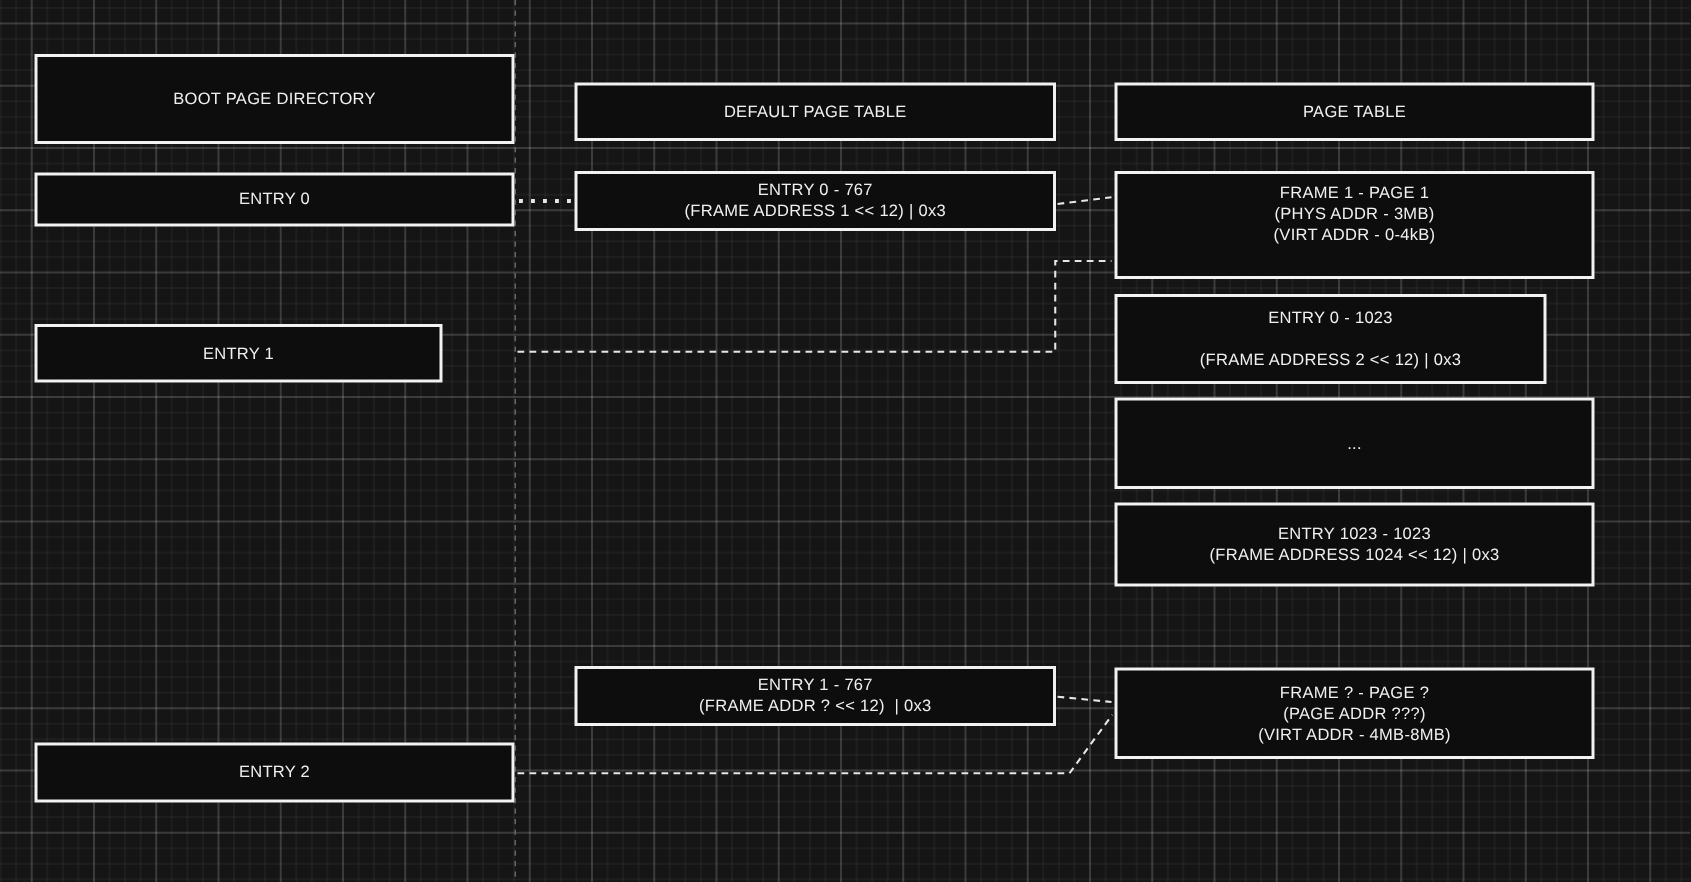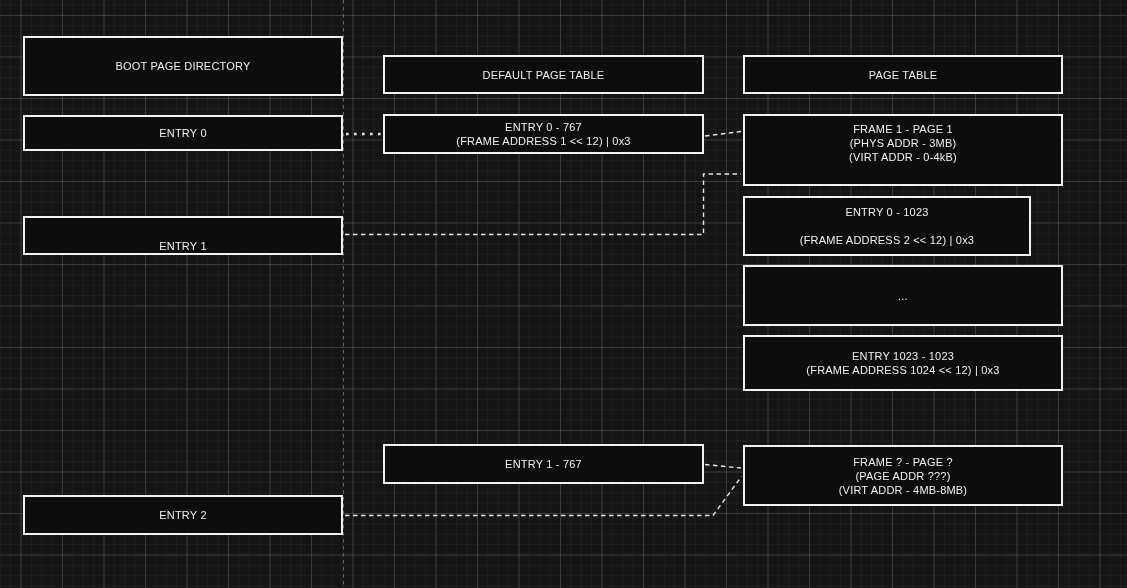--- a/index.html
+++ b/index.html
@@ -43,21 +43,21 @@
   .box-line {
     white-space: pre;
     min-height: 14px;
     text-align: center;
     width: 100%;
   }
 
   
   #n-boot    { left: 23px;  top: 36px;  width: 320px; height: 60px; }
   #n-e0      { left: 23px;  top: 115px; width: 320px; height: 36px; }
-  #n-e1      { left: 23px;  top: 216px; width: 320px; height: 39px; justify-content: flex-end; }
+  #n-e1      { left: 23px;  top: 216px; width: 272px; height: 39px; }
   #n-e2      { left: 23px;  top: 495px; width: 320px; height: 40px; }
 
   
   #n-dpth    { left: 383px; top: 55px;  width: 321px; height: 39px; }
   #n-dpte0   { left: 383px; top: 114px; width: 321px; height: 40px; }
   #n-dpte1   { left: 383px; top: 444px; width: 321px; height: 40px; }
 
   
   #n-pth     { left: 743px; top: 55px;  width: 320px; height: 39px; }
   #n-frame1  { left: 743px; top: 114px; width: 320px; height: 72px;
@@ -96,20 +96,21 @@
 
   <div class="node" id="n-dpth">
     <div class="box-line">DEFAULT PAGE TABLE</div>
   </div>
   <div class="node" id="n-dpte0">
     <div class="box-line">ENTRY 0 - 767</div>
     <div class="box-line">(FRAME ADDRESS 1 &lt;&lt; 12) | 0x3</div>
   </div>
   <div class="node" id="n-dpte1">
     <div class="box-line">ENTRY 1 - 767</div>
+    <div class="box-line">(FRAME ADDR ? &lt;&lt; 12)  | 0x3</div>
   </div>
 
   <div class="node" id="n-pth">
     <div class="box-line">PAGE TABLE</div>
   </div>
   <div class="node" id="n-frame1">
     <div class="box-line">FRAME 1 - PAGE 1</div>
     <div class="box-line">(PHYS ADDR - 3MB)</div>
     <div class="box-line">(VIRT ADDR - 0-4kB)</div>
   </div>

